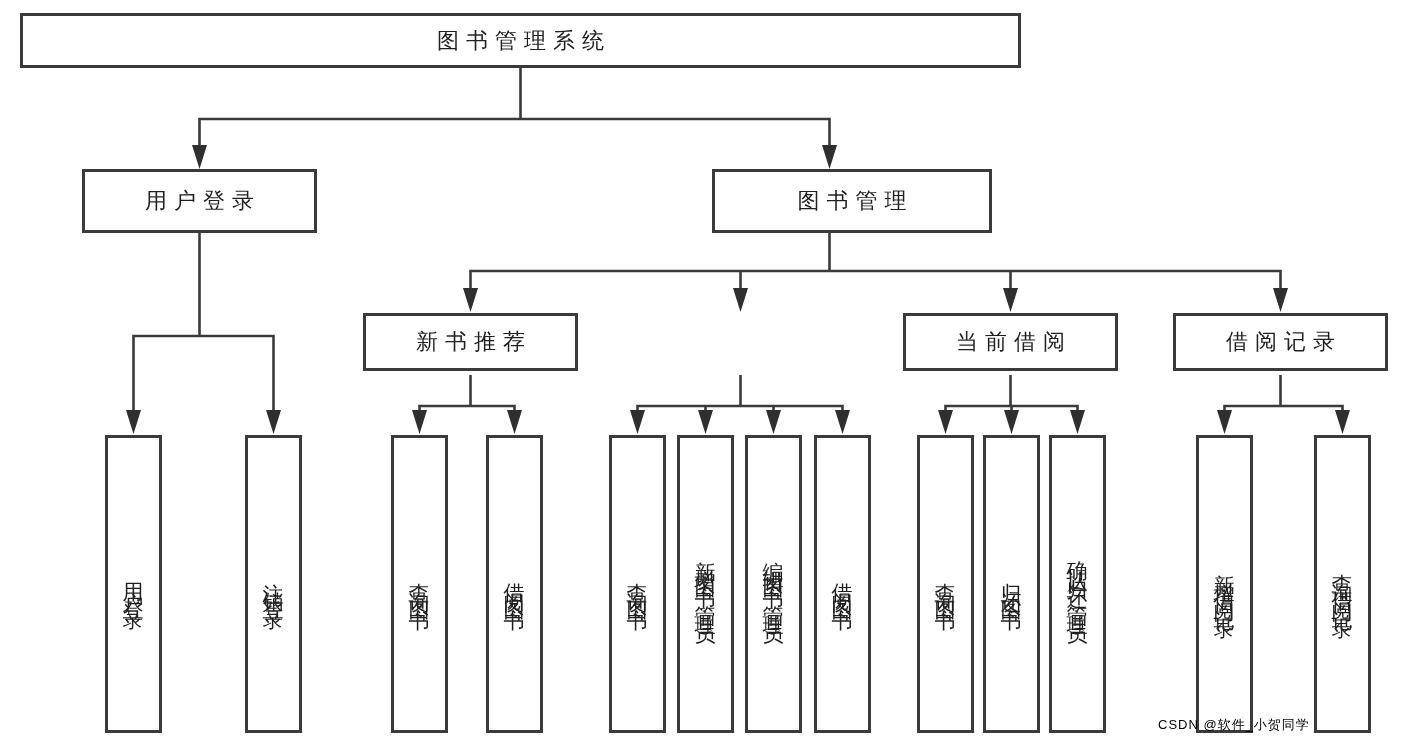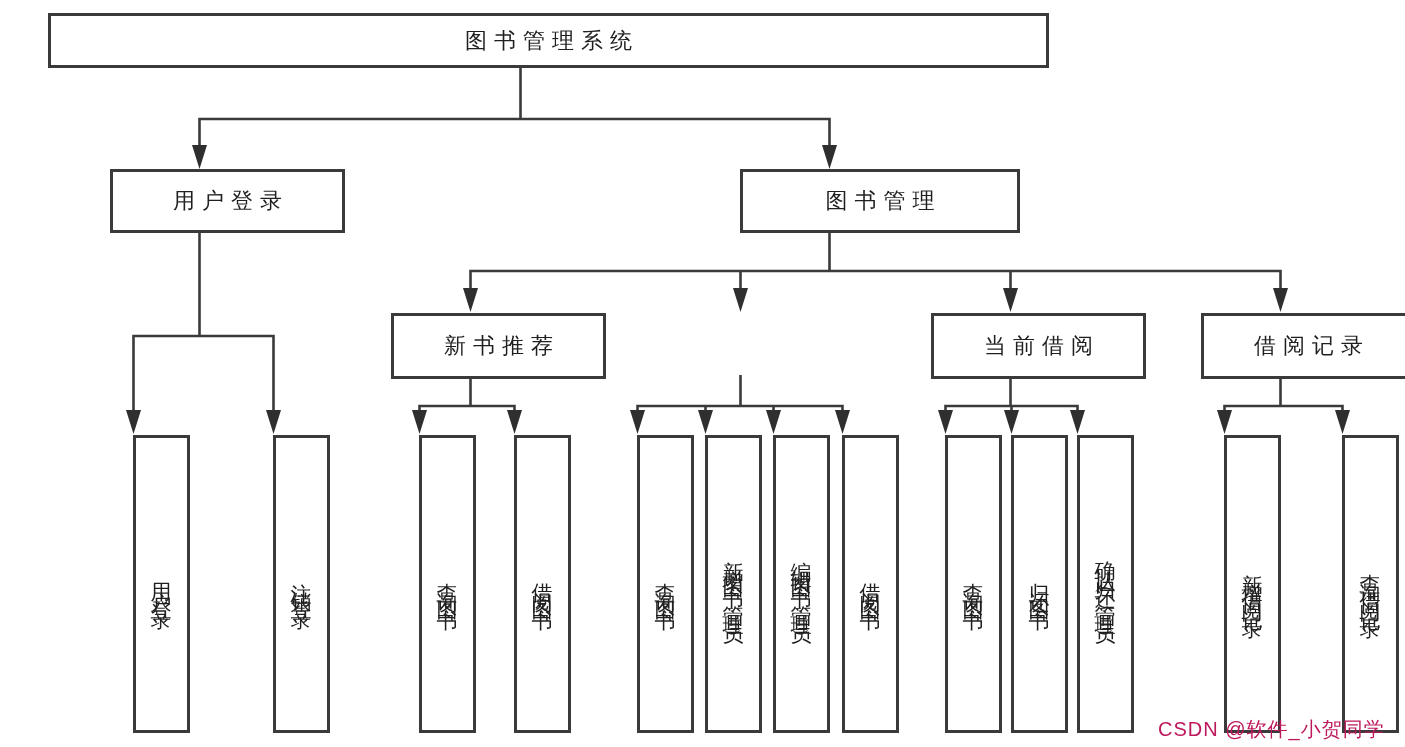--- a/index.html
+++ b/index.html
@@ -26,32 +26,31 @@
   .node {
     position: absolute;
     box-sizing: border-box;
     background: #ffffff;
     border: 3px solid #3a3a3a;
     display: flex;
     align-items: center;
     justify-content: center;
     color: #1f1f1f;
     z-index: 2;
-    margin-left: 28px;
   }
   .hnode {
     font-size: 22px;
     letter-spacing: 7px;
     text-indent: 7px;
     white-space: nowrap;
   }
   .root  { left: 20px;  top: 13px;  width: 1001px; height: 55px; }
   .l2a   { left: 82px;  top: 169px; width: 235px;  height: 64px; }
   .l2b   { left: 712px; top: 169px; width: 280px;  height: 64px; }
-  .l3    { top: 313px;  width: 215px; height: 66px; }
+  .l3    { top: 313px;  width: 215px; height: 58px; }
   .l3a   { left: 363px; }
   .l3b   { left: 633px; }
   .l3c   { left: 903px; }
   .l3d   { left: 1173px; }
   .leaf {
     top: 435px;
     width: 57px;
     height: 298px;
   }
   .leaf span {
@@ -74,23 +73,23 @@
   .lf9  { left: 917px; }
   .lf10 { left: 983px; }
   .lf11 { left: 1049px; }
   .lf12 { left: 1196px; }
   .lf13 { left: 1314px; }
   .watermark {
     position: absolute;
     left: 1158px;
     top: 716px;
     z-index: 3;
-    font-size: 20px;
+    font-size: 13px;
     letter-spacing: 1px;
-    color: #be185d;
+    color: #000000;
     white-space: nowrap;
   }
 </style>
 </head>
 <body>
 
 <div class="stage">
 
   <svg class="connectors" viewBox="0 0 1405 747" xmlns="http://www.w3.org/2000/svg">
     <path fill="none" stroke="#3a3a3a" stroke-width="2.6" d="

